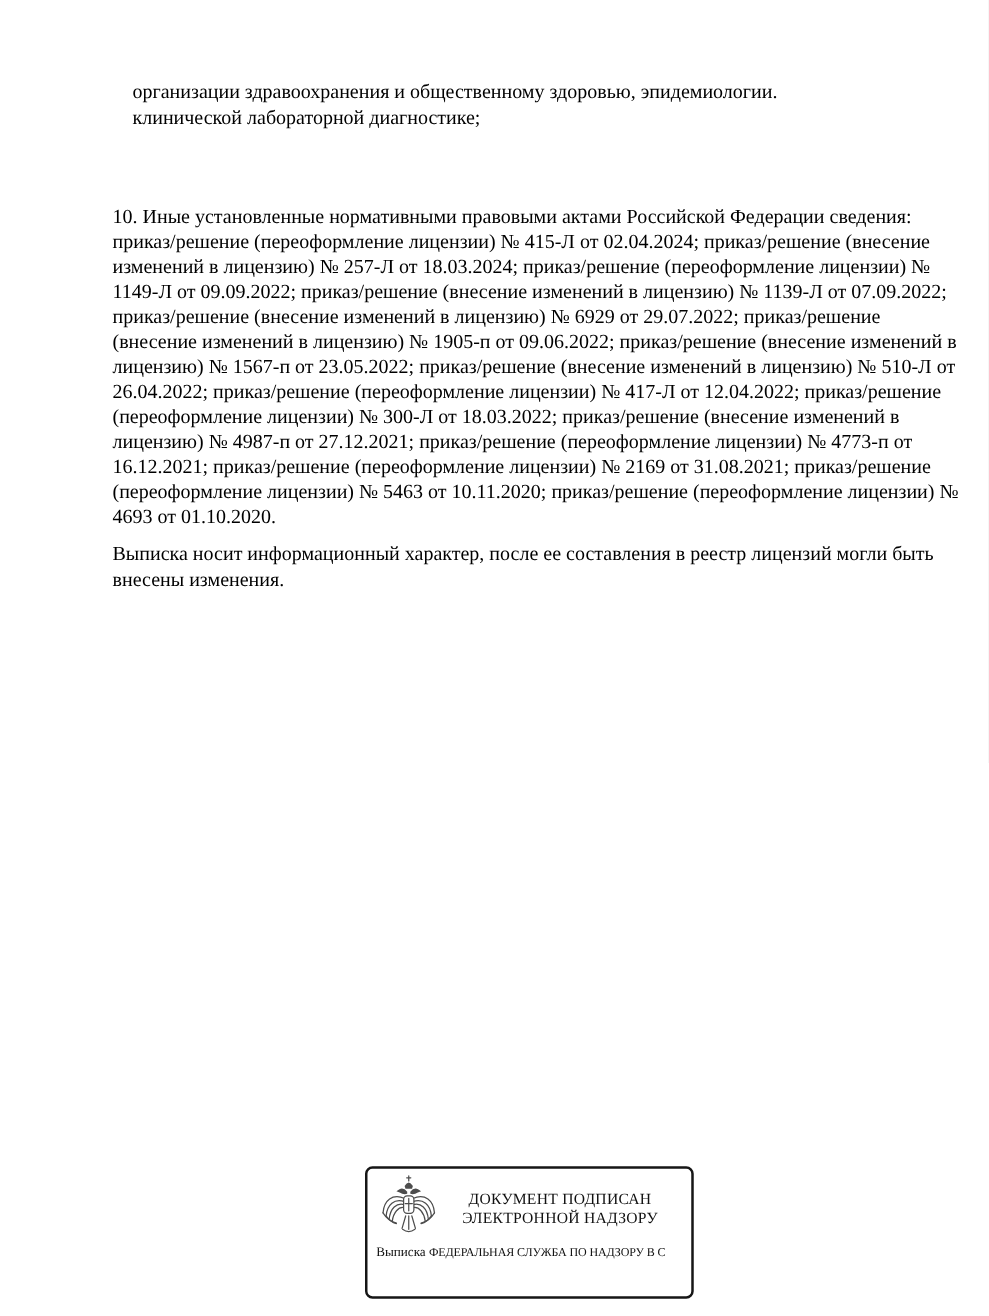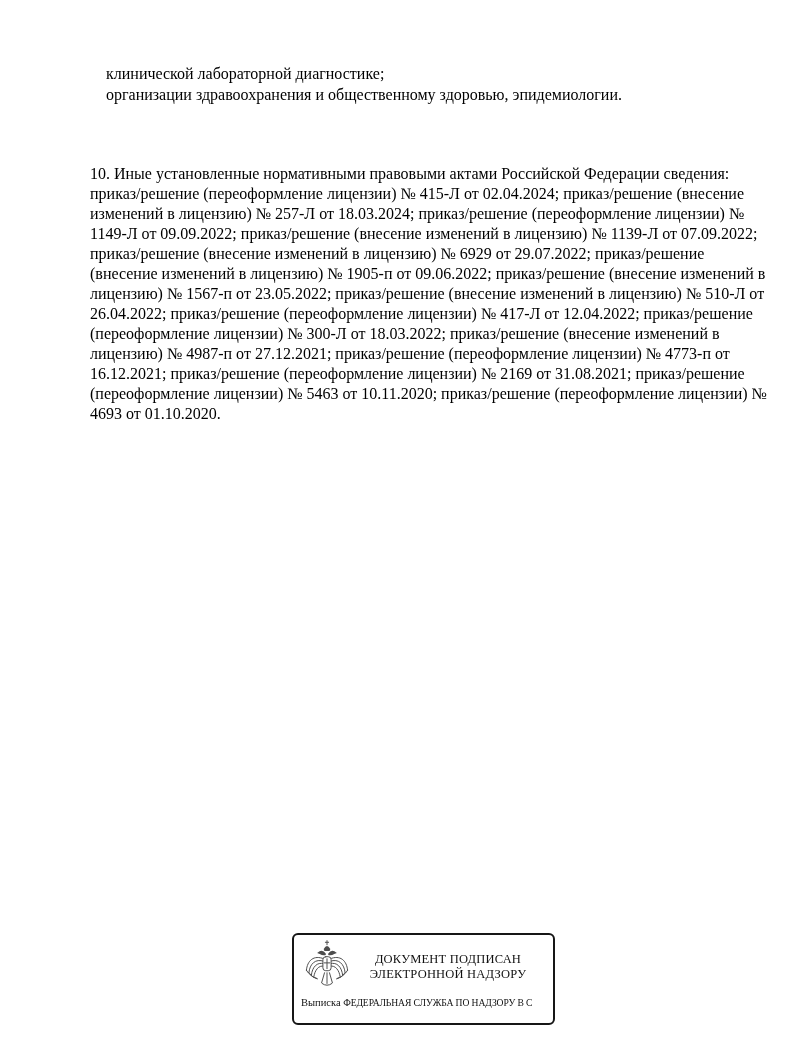--- a/index.html
+++ b/index.html
@@ -25,21 +25,21 @@
   }
   .indent .line { padding-left: 16px; }
   .dense { line-height: 20px; }
 
   
   .stamp {
     position: absolute;
     left: 292px;
     top: 933px;
     width: 263px;
-    height: 92px;
+    height: 106px;
     box-sizing: border-box;
     border: 2px solid #161616;
     border-radius: 6px;
     background: #ffffff;
     padding: 3px 6px 2px 7px;
     overflow: hidden;
     font-family: "Liberation Serif", "DejaVu Serif", serif;
   }
   .stamp-head { display: flex; align-items: center; height: 57px; }
   .emblem { flex: 0 0 52px; width: 52px; height: 56px; display: block; }
@@ -64,27 +64,28 @@
     font-size: 9.6px;
     letter-spacing: -0.1px;
   }
 </style>
 </head>
 <body>
 
 <div class="page">
 
   <div class="text indent" style="top:63px">
+    <div class="line">организации здравоохранения и общественному здоровью, эпидемиологии.</div>
     <div class="line">клинической лабораторной диагностике;</div>
-    <div class="line">организации здравоохранения и общественному здоровью, эпидемиологии.</div>
   </div>
 
 
   <p class="text dense" style="top:164px">10. Иные установленные нормативными правовыми актами Российской Федерации сведения: приказ/⁠решение (переоформление лицензии) № 415-⁠Л от 02.04.2024; приказ/⁠решение (внесение изменений в лицензию) № 257-⁠Л от 18.03.2024; приказ/⁠решение (переоформление лицензии) № 1149-⁠Л от 09.09.2022; приказ/⁠решение (внесение изменений в лицензию) № 1139-⁠Л от 07.09.2022; приказ/⁠решение (внесение изменений в лицензию) № 6929 от 29.07.2022; приказ/⁠решение (внесение изменений в лицензию) № 1905-⁠п от 09.06.2022; приказ/⁠решение (внесение изменений в лицензию) № 1567-⁠п от 23.05.2022; приказ/⁠решение (внесение изменений в лицензию) № 510-⁠Л от 26.04.2022; приказ/⁠решение (переоформление лицензии) № 417-⁠Л от 12.04.2022; приказ/⁠решение (переоформление лицензии) № 300-⁠Л от 18.03.2022; приказ/⁠решение (внесение изменений в лицензию) № 4987-⁠п от 27.12.2021; приказ/⁠решение (переоформление лицензии) № 4773-⁠п от 16.12.2021; приказ/⁠решение (переоформление лицензии) № 2169 от 31.08.2021; приказ/⁠решение (переоформление лицензии) № 5463 от 10.11.2020; приказ/⁠решение (переоформление лицензии) № 4693 от 01.10.2020.</p>
 
+  <p class="text" style="top:433px">Выписка носит информационный характер, после ее составления в реестр лицензий могли быть внесены изменения.</p>
 
   <div class="stamp">
     <div class="stamp-head">
       <span class="emblem">
         <svg viewBox="0 0 56 68" width="52" height="56" xmlns="http://www.w3.org/2000/svg">
           <g fill="none" stroke="#4d4d4d" stroke-width="1.2" stroke-linecap="round">
 
             <path d="M28 2 v5 M26 4 h4"></path>
 
             <path d="M24 12 q4 -7 8 0 l-0.8 2.6 h-6.4 z" fill="#4d4d4d" stroke="none"></path>

